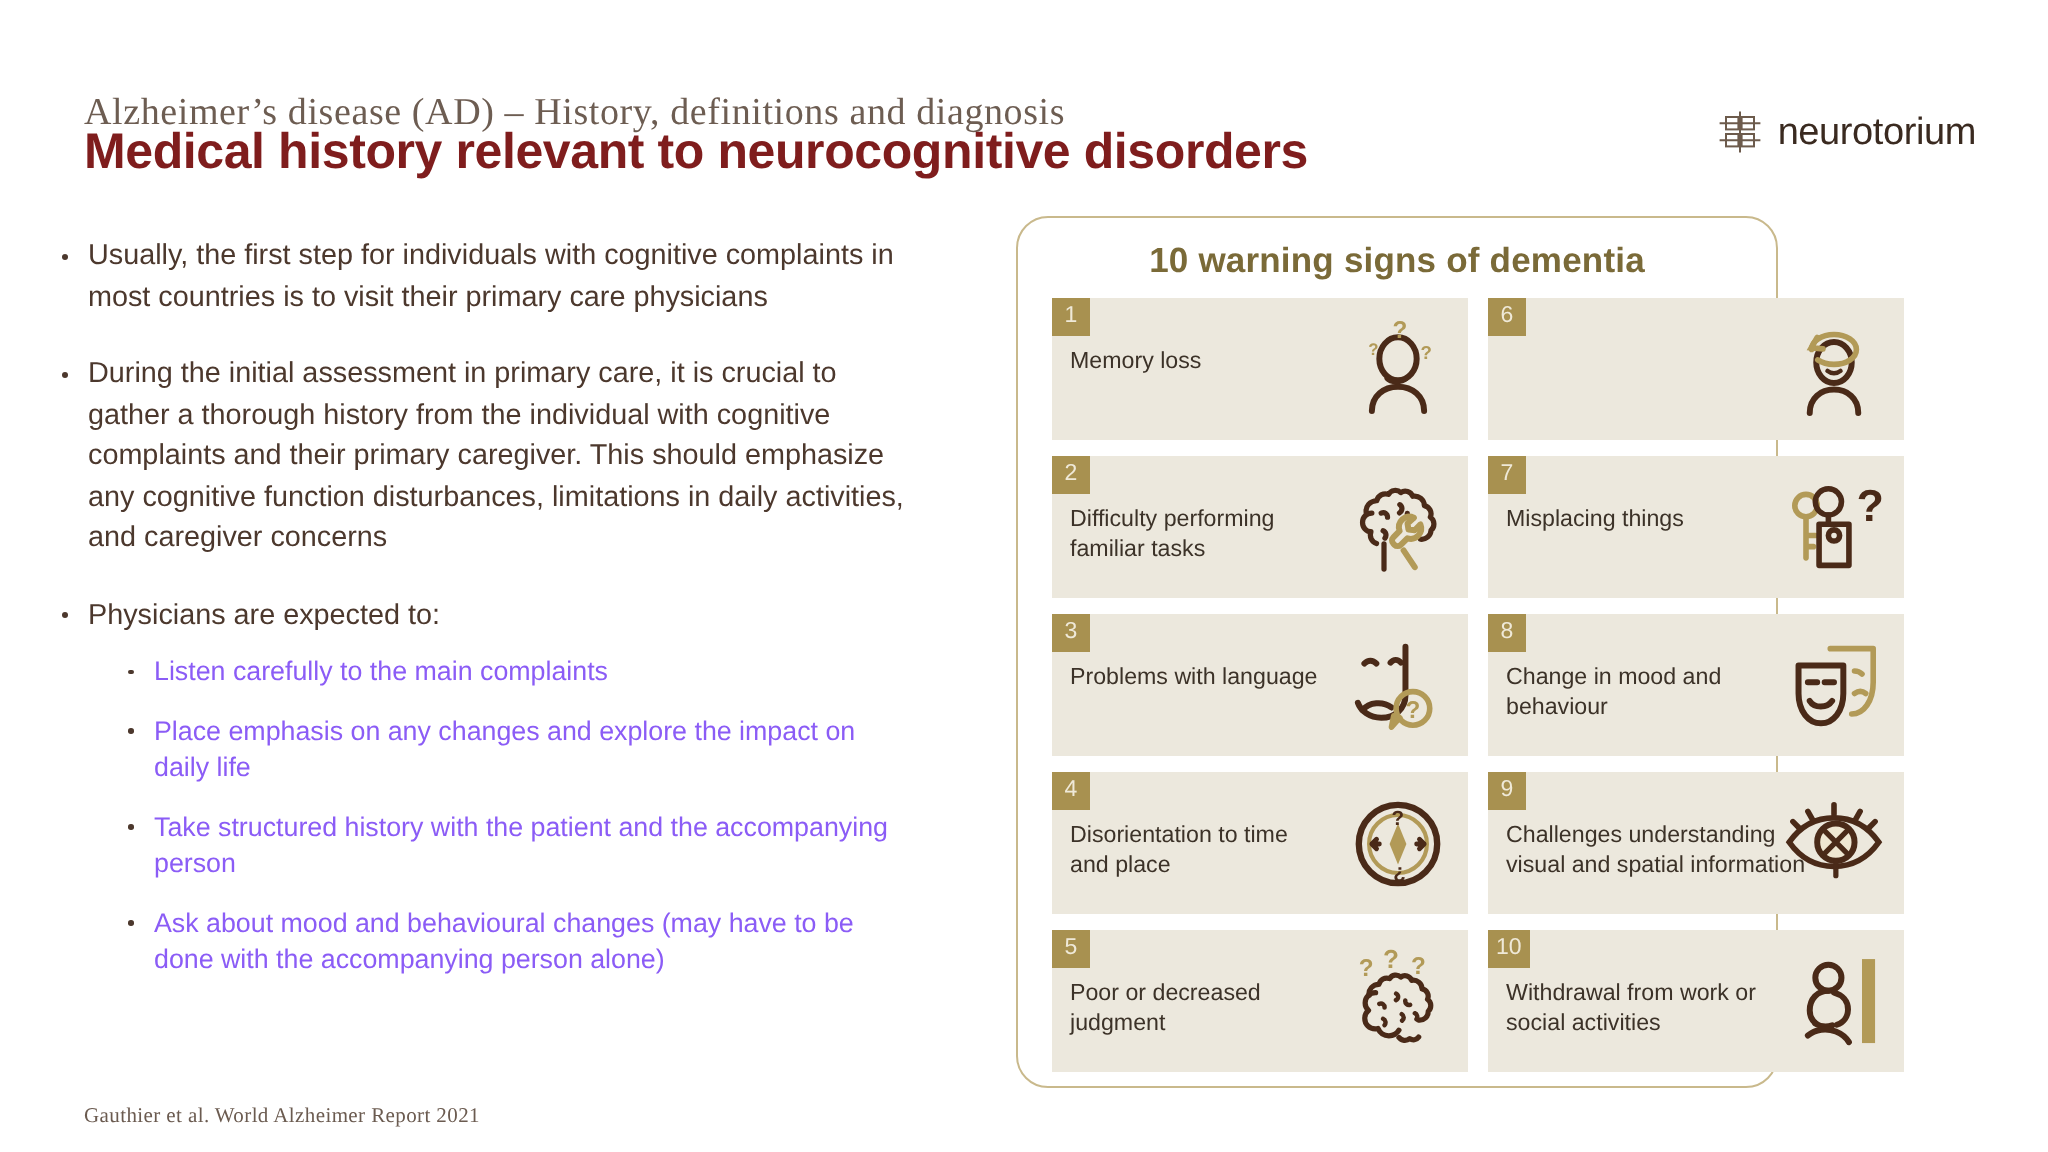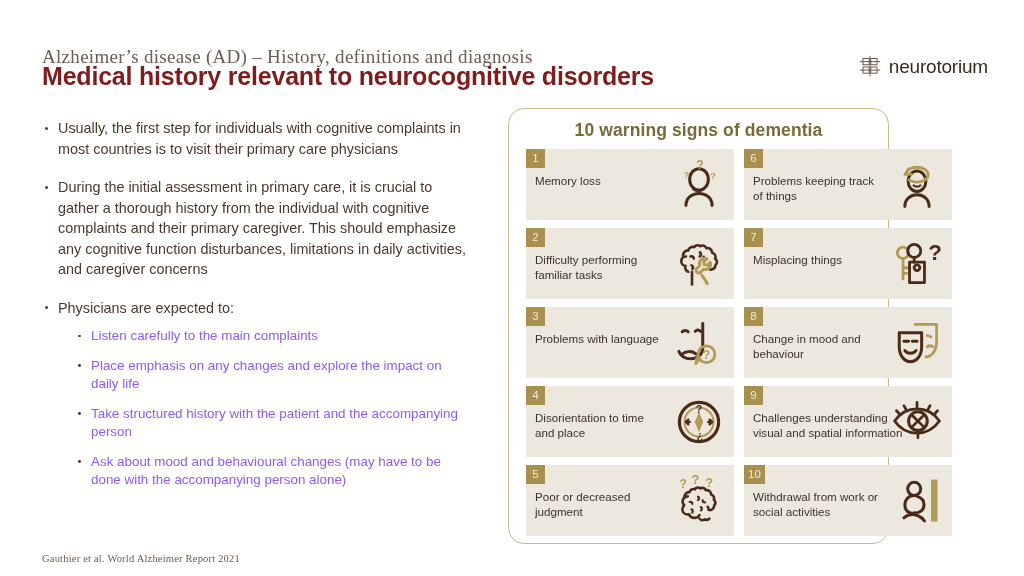--- a/index.html
+++ b/index.html
@@ -31,21 +31,21 @@
     display:flex;align-items:flex-end;gap:7px;margin-top:12px;
   }
   .logo-mark{width:24px;height:24px;display:block;}
   .logo-text{
     font-size:19px;color:#3a2a20;letter-spacing:-.2px;
     font-weight:400;
   }
 
   
   .left{
-    position:absolute;left:42px;top:118px;width:430px;
+    position:absolute;left:28px;top:118px;width:430px;
     color:#4f3b30;
   }
   .bullet{
     position:relative;padding-left:16px;
     font-size:14.4px;line-height:20.5px;
     margin-bottom:18px;
     color:#4c382d;
   }
   .bullet:before{
     content:"";position:absolute;left:3px;top:8.5px;
@@ -176,21 +176,20 @@
             <text x="27" y="13" font-size="13">?</text>
             <text x="14" y="22" font-size="9">?</text>
             <text x="42" y="24" font-size="10">?</text>
           </g>
         </svg>
       </div>
     </div>
 
     <div class="card">
       <div class="badge">6</div>
-      <div class="card-label">Problems keeping track of things</div>
       <div class="card-icon">
         <svg viewBox="0 0 60 60" width="56" height="56">
           <g fill="none" stroke="#4a2a18" stroke-width="3.2" stroke-linecap="round">
             <ellipse cx="30" cy="26" rx="9.5" ry="11"></ellipse>
             <path d="M17 53c0-8 6-12.5 13-12.5S43 45 43 53"></path>
           </g>
           <g fill="none" stroke="#b29a57" stroke-width="3" stroke-linecap="round">
             <path d="M18 19c0-4.5 5.4-8 12-8s12 3.5 12 8-5.4 8-12 8c-3.4 0-6.5-.9-8.7-2.4"></path>
             <path d="M21 12.5l-3.2 5.6 6.3.6"></path>
           </g>

